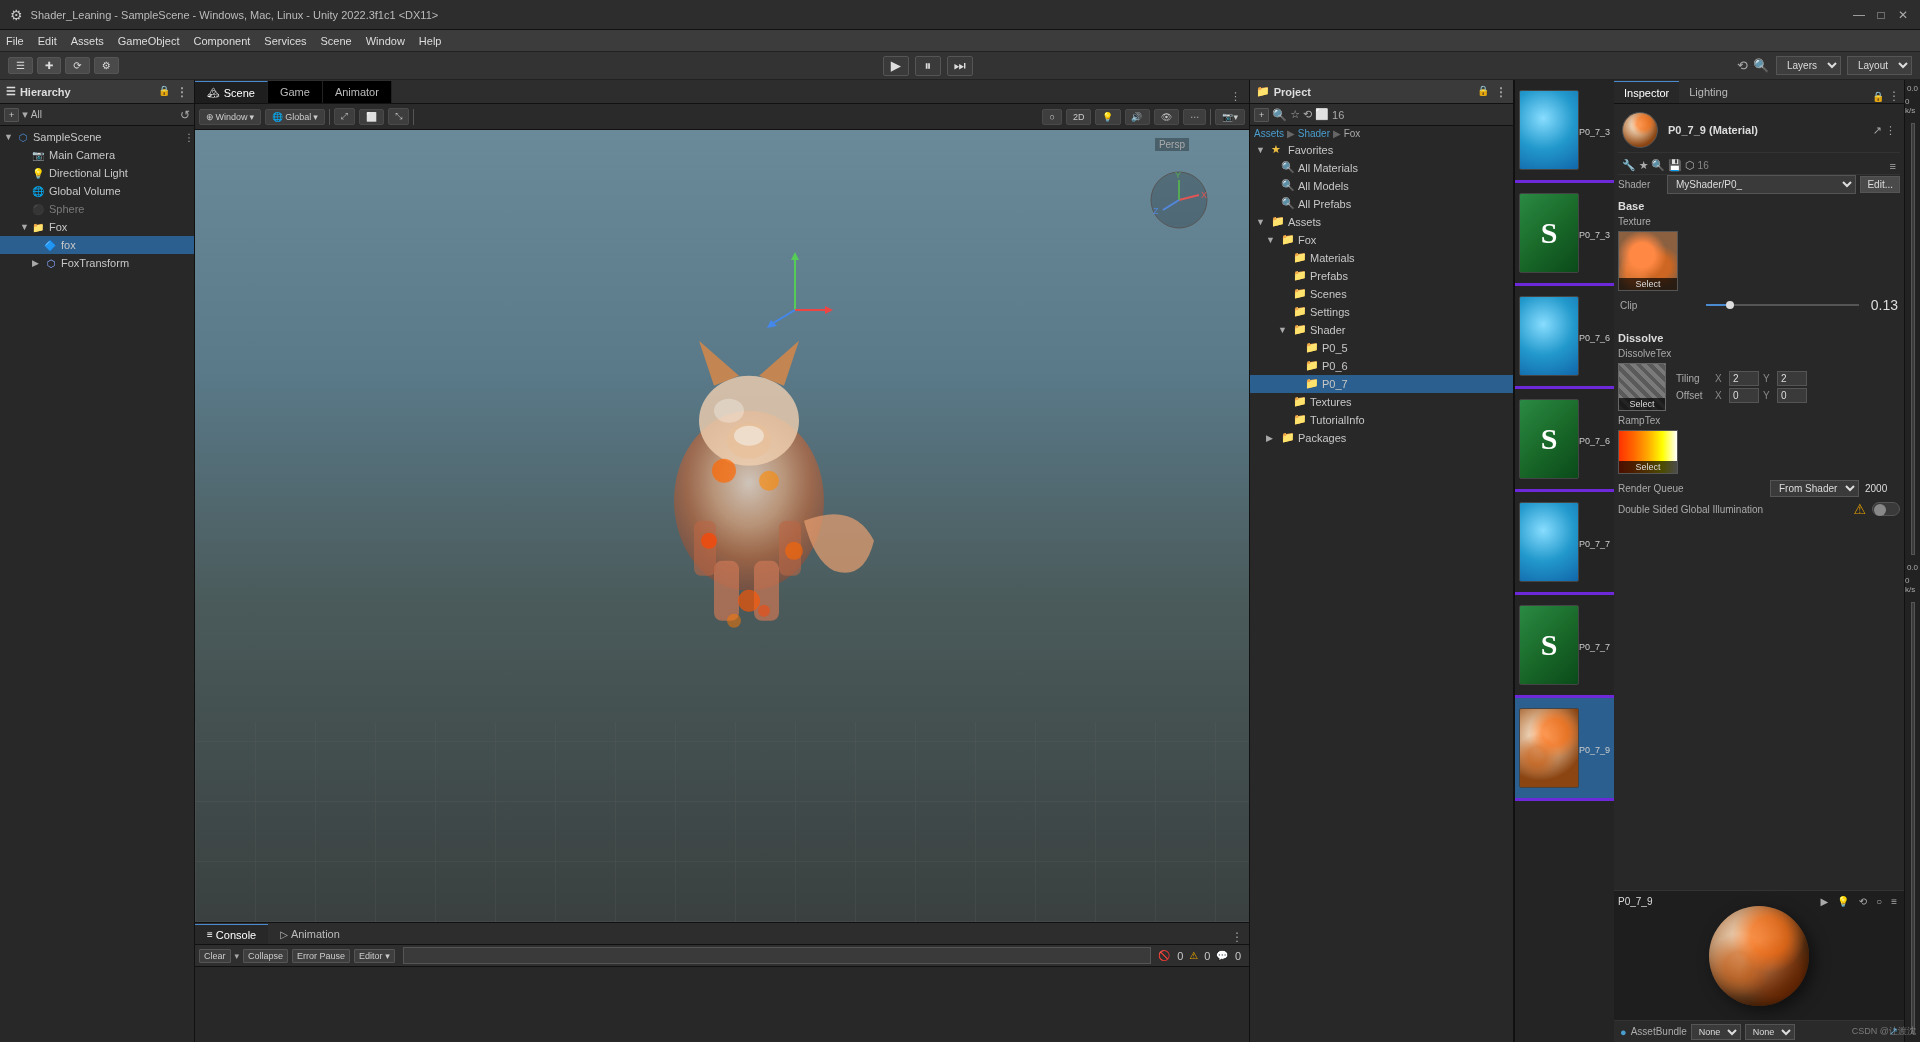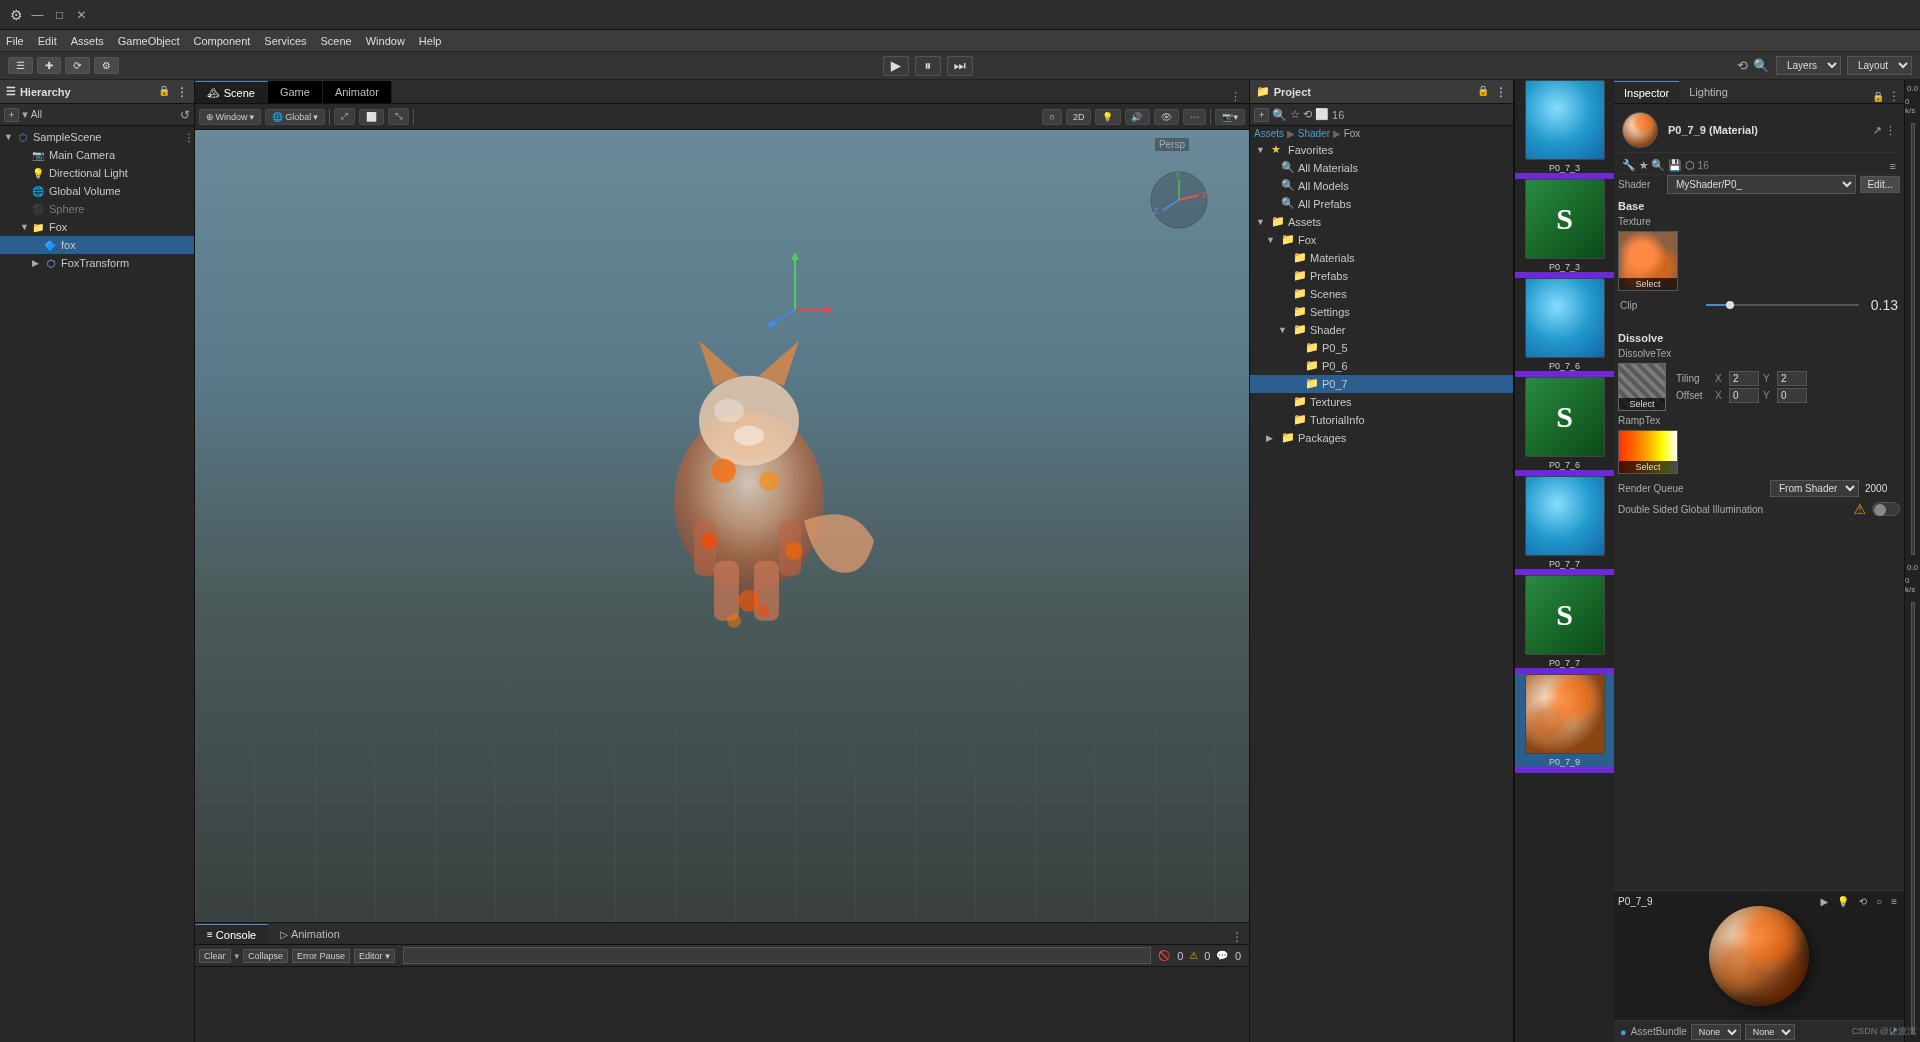--- a/index.html
+++ b/index.html
@@ -121,21 +121,21 @@
 
     .render-queue-row { display: flex; align-items: center; gap: 6px; margin: 4px 0; }
     .rq-label { font-size: 10px; color: #aaa; flex: 1; }
     .rq-select { background: #3a3a3a; border: 1px solid #555; color: #ddd; font-size: 10px; padding: 1px 4px; cursor: pointer; }
     .rq-value { font-size: 10px; color: #ddd; width: 35px; }
 
     .ds-gi-row { display: flex; align-items: center; gap: 6px; margin: 4px 0; }
     .ds-gi-label { font-size: 10px; color: #aaa; flex: 1; }
     .toggle { width: 28px; height: 14px; background: #3a3a3a; border: 1px solid #555; border-radius: 7px; position: relative; cursor: pointer; }
     .toggle-thumb { width: 12px; height: 12px; background: #888; border-radius: 50%; position: absolute; top: 1px; left: 1px; }
-    .thumb-item { display: flex; flex-direction: column; align-items: center; padding: 0 4px; cursor: pointer; border-bottom: 6px solid #6d28d9; }
+    .thumb-item { display: flex; flex-direction: row; align-items: center; padding: 10px 4px; cursor: pointer; border-bottom: 3px solid #6d28d9; }
     .thumb-item.selected { background: #2b5f8f; }
     .thumb-preview { width: 80px; height: 80px; border: 1px solid #444; overflow: hidden; }
     .thumb-label { font-size: 9px; color: #ccc; margin-top: 3px; text-align: center; }
 
     
     #console-panel { height: 120px; background: #282828; border-top: 1px solid #111; display: flex; flex-direction: column; }
     #console-tabs { height: 22px; background: #2d2d2d; display: flex; align-items: flex-end; border-bottom: 1px solid #111; }
     .ctab { height: 20px; padding: 0 12px; display: flex; align-items: center; font-size: 11px; color: #bbb; cursor: pointer; }
     .ctab.active { background: #282828; color: #fff; border-top: 1px solid #4a8acf; }
     #console-toolbar { height: 22px; background: #2e2e2e; display: flex; align-items: center; padding: 0 4px; gap: 4px; border-bottom: 1px solid #111; }
@@ -212,20 +212,21 @@
         #8b6040;
       border: 1px solid #555;
       flex-shrink: 0;
     }
   </style>
 </head>
 <body>
 
 <div id="titlebar">
   <span style="margin-right:8px; font-size:14px;">⚙</span>
+  <span style="font-size:11px; color:#bbb; flex:1;">Shader_Leaning - SampleScene - Windows, Mac, Linux - Unity 2022.3f1c1 &lt;DX11&gt;</span>
   <div class="win-btns">
     <div class="win-btn">—</div>
     <div class="win-btn">□</div>
     <div class="win-btn">✕</div>
   </div>
 </div>
 
 <div id="menubar">
   <span>File</span>
   <span>Edit</span>

